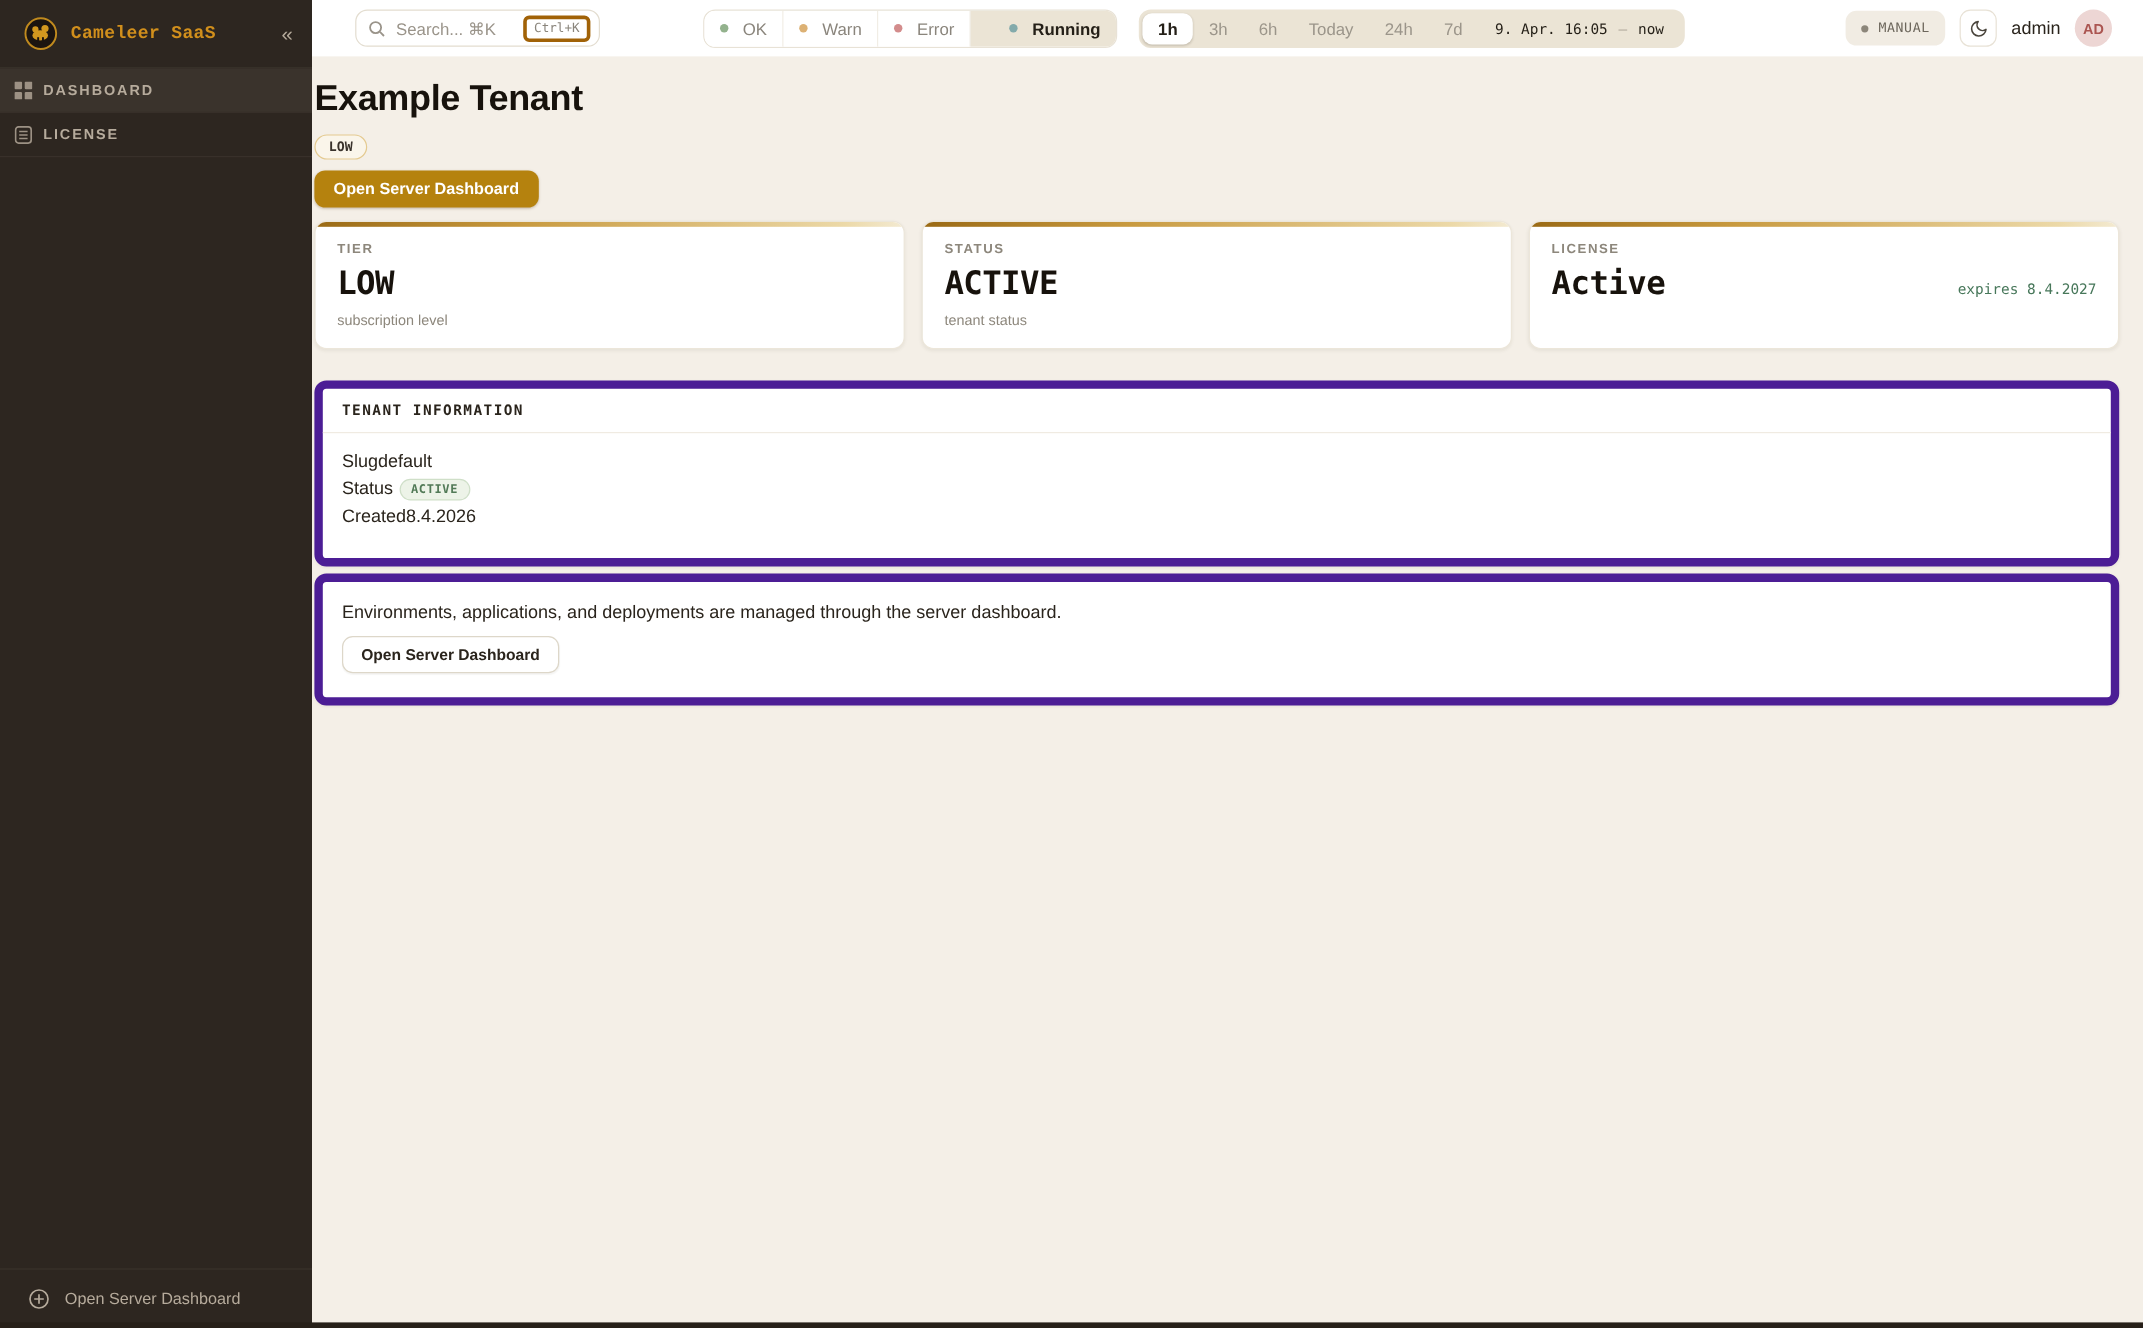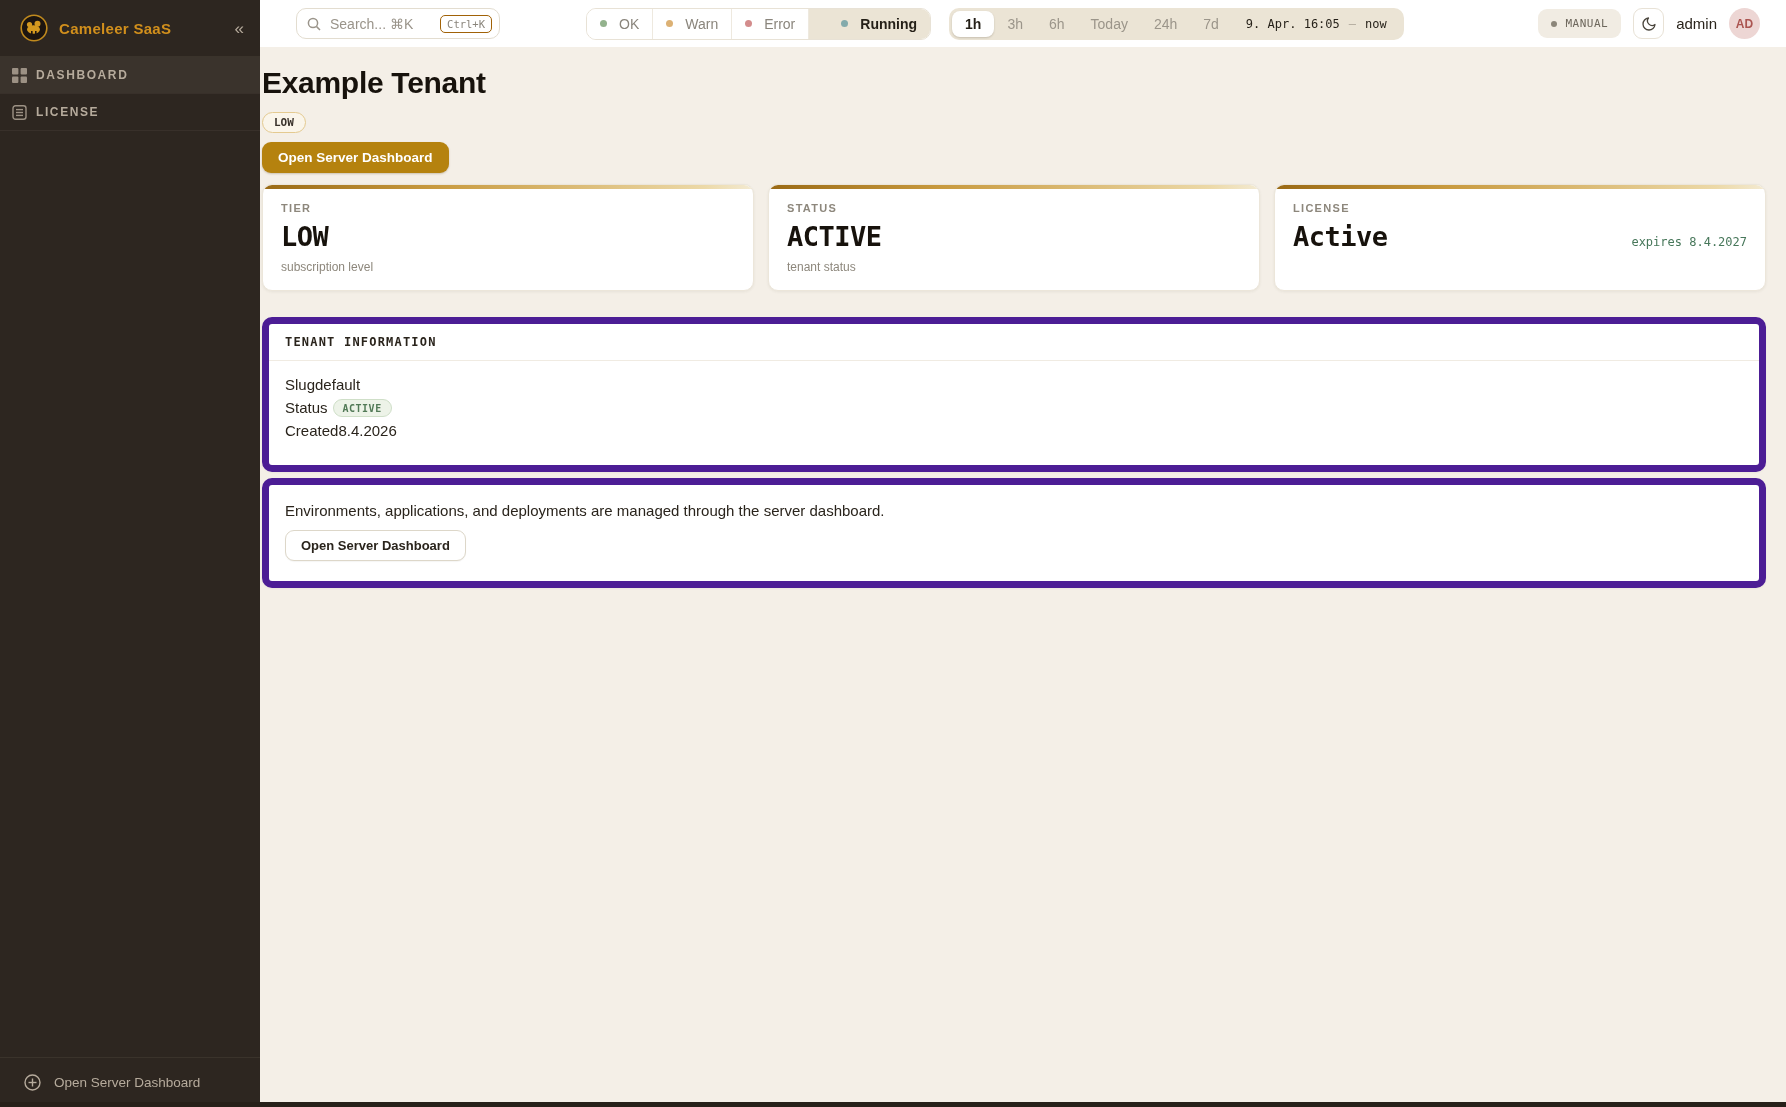--- a/index.html
+++ b/index.html
@@ -15,21 +15,21 @@
   .sidebar {
     width:260px; min-width:260px; height:100%;
     background:#2d2620; color:#b6ab9c;
     display:flex; flex-direction:column;
   }
   .sb-header {
     height:57px; display:flex; align-items:center;
     padding:0 16px 0 20px; border-bottom:1px solid #3a332b;
   }
   .brand-name {
-    font-family:Liberation Sans, sans-serif;
+    font-family:Liberation Mono, monospace;
     color:#d18f1c; font-weight:700; font-size:15px;
     margin-left:11px; letter-spacing:.3px;
   }
   .collapse-btn {
     margin-left:auto; color:#b6ab9c; font-size:17px; cursor:pointer;
     line-height:1;
   }
   .nav-item {
     height:37px; display:flex; align-items:center; gap:9px;
     padding:0 20px 0 12px; border-bottom:1px solid #38302a;
@@ -57,21 +57,21 @@
     background:#fff; display:flex; align-items:center; gap:7px;
     padding:0 7px 0 10px;
   }
   .search-box input {
     border:0; outline:0; background:transparent; flex:1; min-width:0;
     font-family:"Liberation Sans", sans-serif; font-size:14px; color:#2a241c;
   }
   .search-box input::placeholder { color:#9a948a; }
   .kbd {
     font-family:"DejaVu Sans Mono", monospace; font-size:10.5px;
-    color:#8a857c; border:1px solid #a16207; border-radius:5px;
+    color:#8a857c; border:3px solid #a16207; border-radius:5px;
     padding:2px 6px; background:#fff; white-space:nowrap;
   }
   .filter-group {
     margin-left:86px; display:flex; background:#fff;
     border:1px solid #e8e2d6; border-radius:10px; overflow:hidden;
   }
   .filter-btn {
     display:flex; align-items:center; gap:12px; padding:7px 13px;
     font-size:14px; color:#8a857c; border-right:1px solid #eee9df;
     cursor:pointer; background:#fff;

